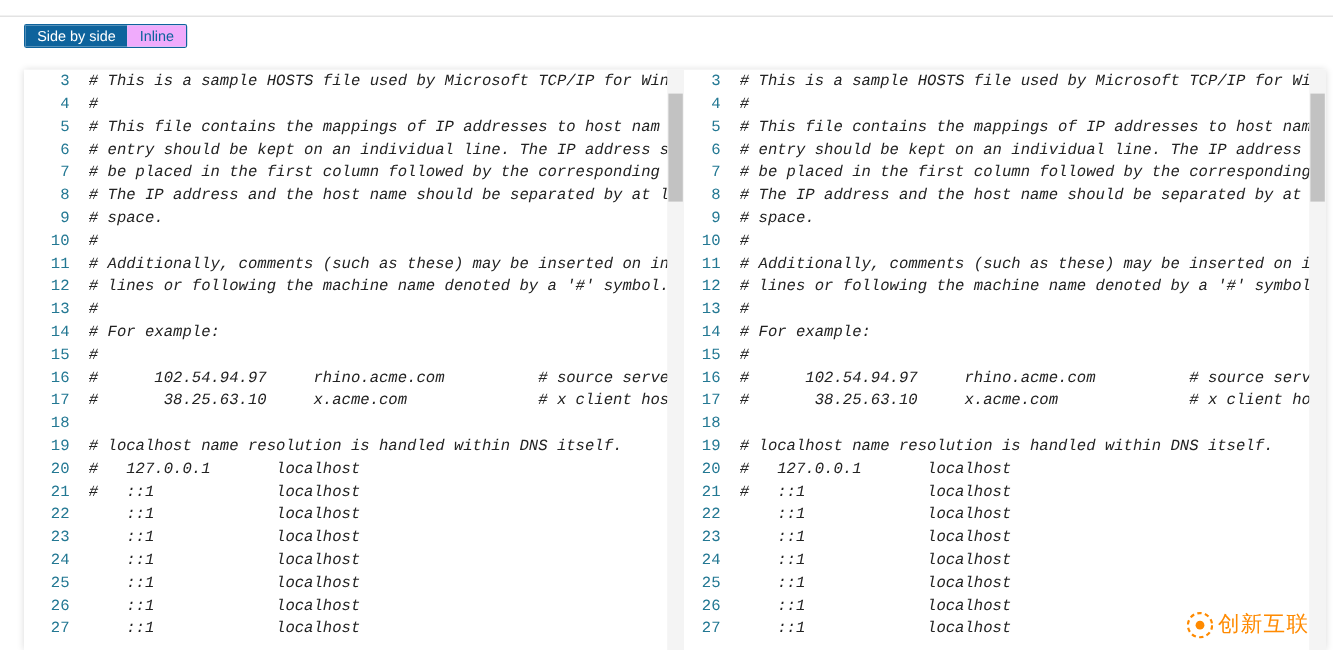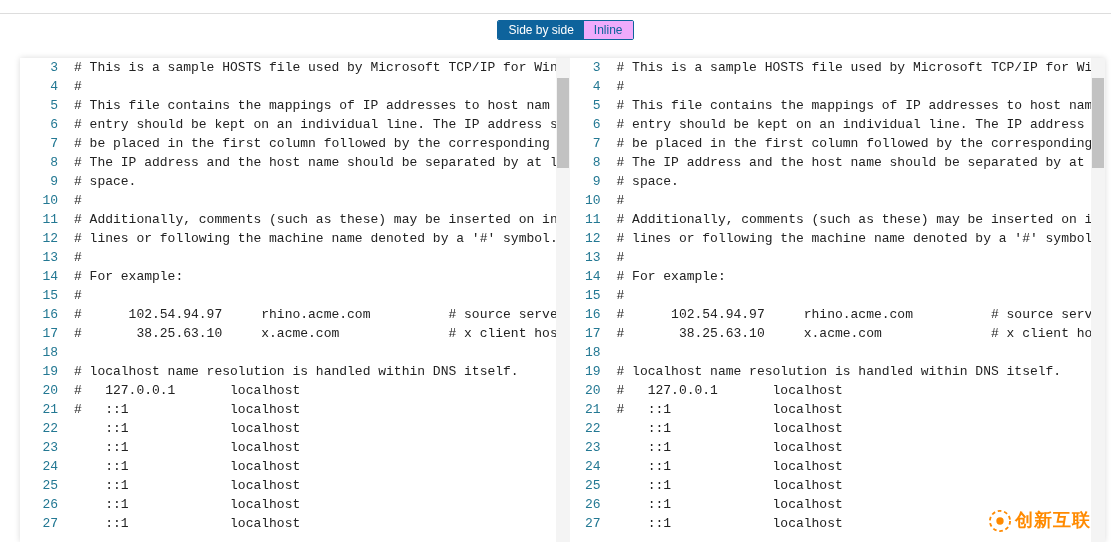--- a/index.html
+++ b/index.html
@@ -14,21 +14,20 @@
     position: relative;
   }
   .topbar {
     height: 14px;
     border-bottom: 1px solid #ddd;
   }
   .togglebar {
     padding: 6px 0 6px 20px;
     display: flex;
     align-items: center;
-    justify-content: center;
   }
   .toggle-group {
     display: inline-flex;
     border: 1px solid #0e639c;
     border-radius: 2px;
     overflow: hidden;
   }
   .toggle-btn {
     padding: 2px 10px;
     font-size: 12px;
@@ -77,20 +76,21 @@
     user-select: none;
   }
   .code {
     font-family: Consolas, "Courier New", monospace;
     font-size: 13px;
     line-height: 19px;
     white-space: pre;
     color: #222;
     flex: 1;
     overflow: hidden;
+    font-style: italic;
   }
   .line-row {
     display: flex;
   }
   .line-text {
     padding-left: 10px;
     white-space: pre;
   }
   .scrollbar-vert {
     position: absolute;
@@ -116,21 +116,21 @@
     top: 20px;
     height: 90px;
     background: rgba(100,100,100,0.35);
     border-radius: 0;
   }
   .watermark {
     position: absolute;
     right: 20px;
     bottom: 10px;
     font-size: 18px;
-    font-weight: 700;
+    font-weight: 400;
     color: #ff8a00;
     text-shadow: 0 0 4px rgba(255,255,255,0.8);
     pointer-events: none;
     letter-spacing: 1px;
     font-family: "Microsoft YaHei", sans-serif;
   }
   .watermark .glyph {
     display:inline-block;
     width:22px;
     height:22px;

